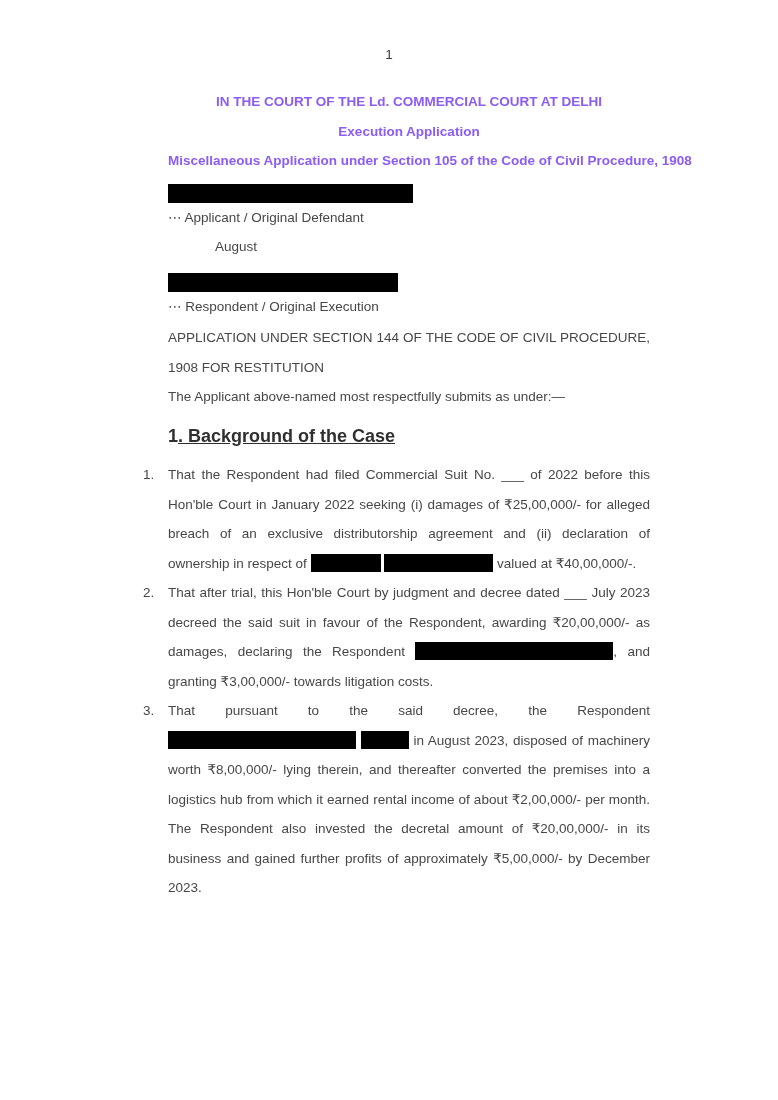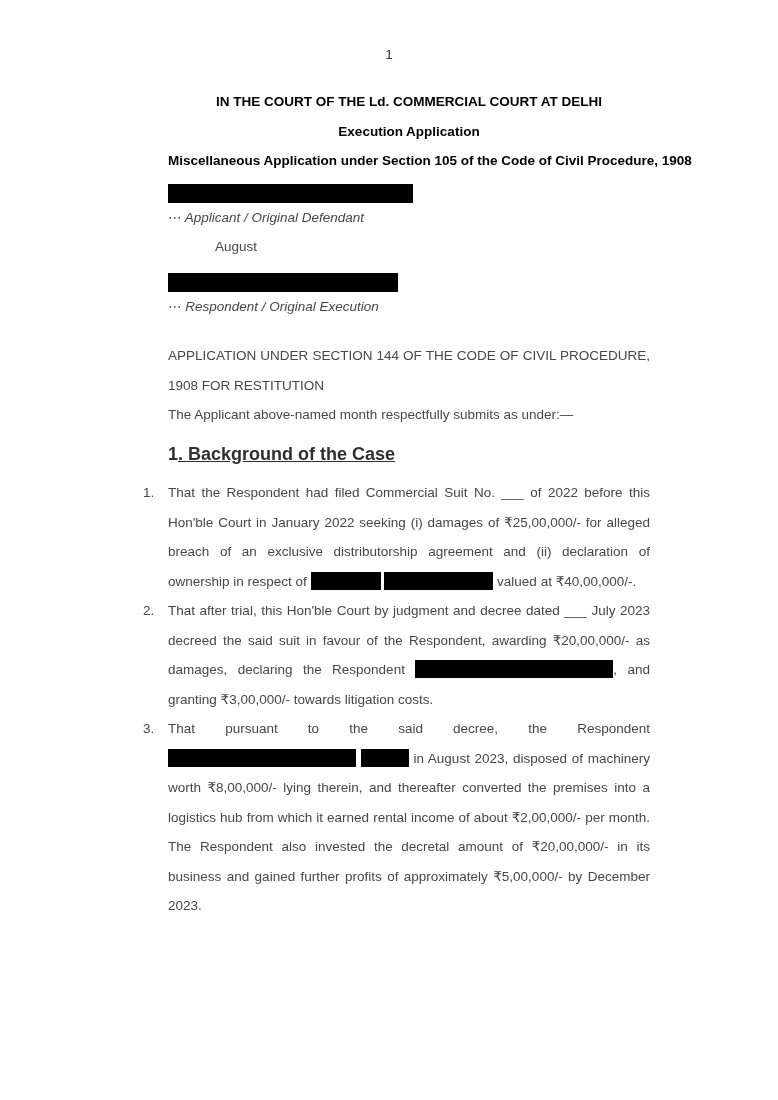--- a/index.html
+++ b/index.html
@@ -28,33 +28,33 @@
   .content {
     margin-left: 168px;
     width: 482px;
     font-size: 13.5px;
     line-height: 29.5px;
   }
   .doc-headings {
     margin-top: 22px;
     text-align: center;
     font-weight: bold;
-    color: #000000;
+    color: #8b5cf6;
   }
   .h-line { white-space: nowrap; }
   .bar {
     background: #000000;
     height: 19px;
   }
   .bar-applicant  { width: 245px; margin-top: 8px; }
   .bar-respondent { width: 230px; margin-top: 11px; }
-  .caption { font-style: italic; }
+  .caption { }
   .versus  { padding-left: 47px; }
   .app-heading {
-    margin: 20px 0 0 0;
+    margin: 2px 0 0 0;
     text-align: justify;
   }
   .submission { margin: 0; }
   .section-heading {
     margin: 10px 0 9px 0;
     font-size: 18px;
     line-height: 29.5px;
     font-weight: bold;
     color: #2f2f2f;
   }
@@ -95,21 +95,21 @@
     <div>
       <div class="bar bar-applicant"></div>
       <div class="caption">⋯ Applicant / Original Defendant</div>
       <div class="versus">August</div>
       <div class="bar bar-respondent"></div>
       <div class="caption">⋯ Respondent / Original Execution</div>
     </div>
 
     <p class="app-heading">APPLICATION UNDER SECTION 144 OF THE CODE OF CIVIL PROCEDURE, 1908 FOR RESTITUTION</p>
 
-    <p class="submission">The Applicant above-named month respectfully submits as under:—</p>
+    <p class="submission">The Applicant above-named most respectfully submits as under:—</p>
 
     <div class="section-heading">
       <span>1</span><span class="underlined">. Background of the Case</span>
     </div>
 
     <div class="paragraphs">
       <p class="para">
         <span class="para-num">1.</span><span>That the Respondent had filed Commercial Suit No. ___ of 2022 before this Hon'ble Court in January 2022 seeking (i) damages of ₹25,00,000/- for alleged breach of an exclusive distributorship agreement and (ii) declaration of ownership in respect of <span class="redaction-inline" style="width: 70px;"></span> <span class="redaction-inline" style="width: 109px;"></span> valued at ₹40,00,000/-.</span>
       </p>
       <p class="para">

